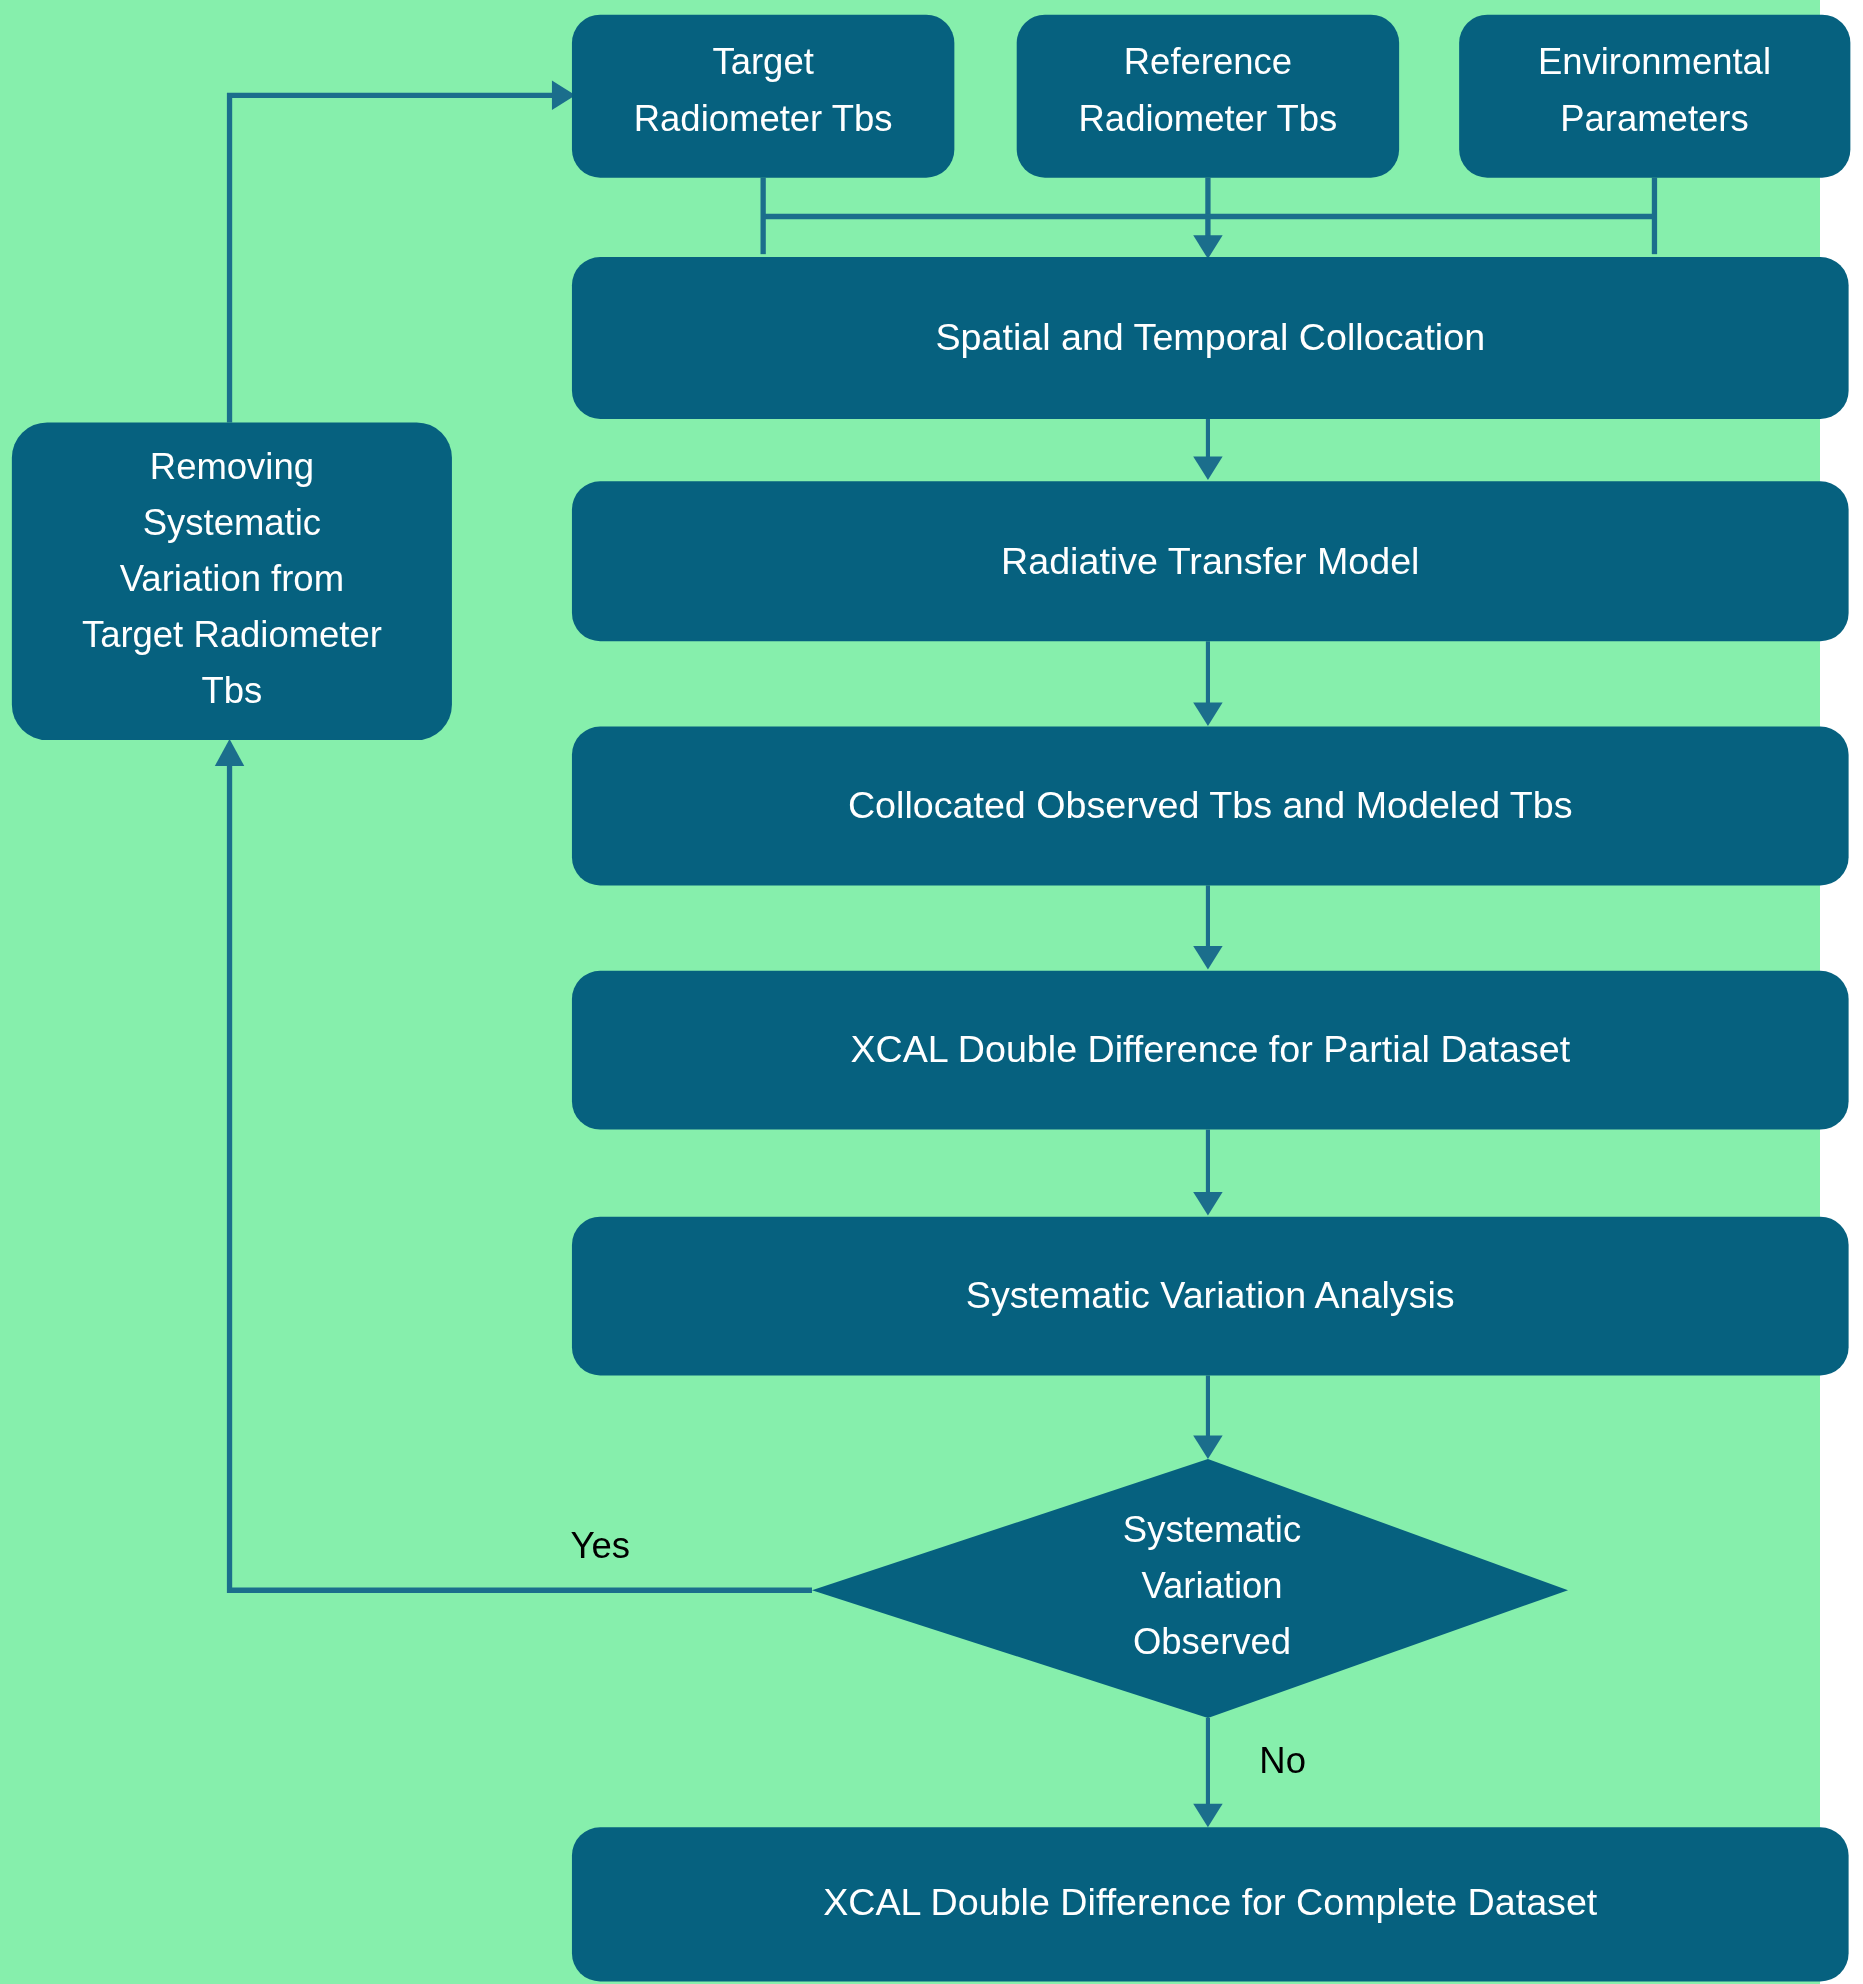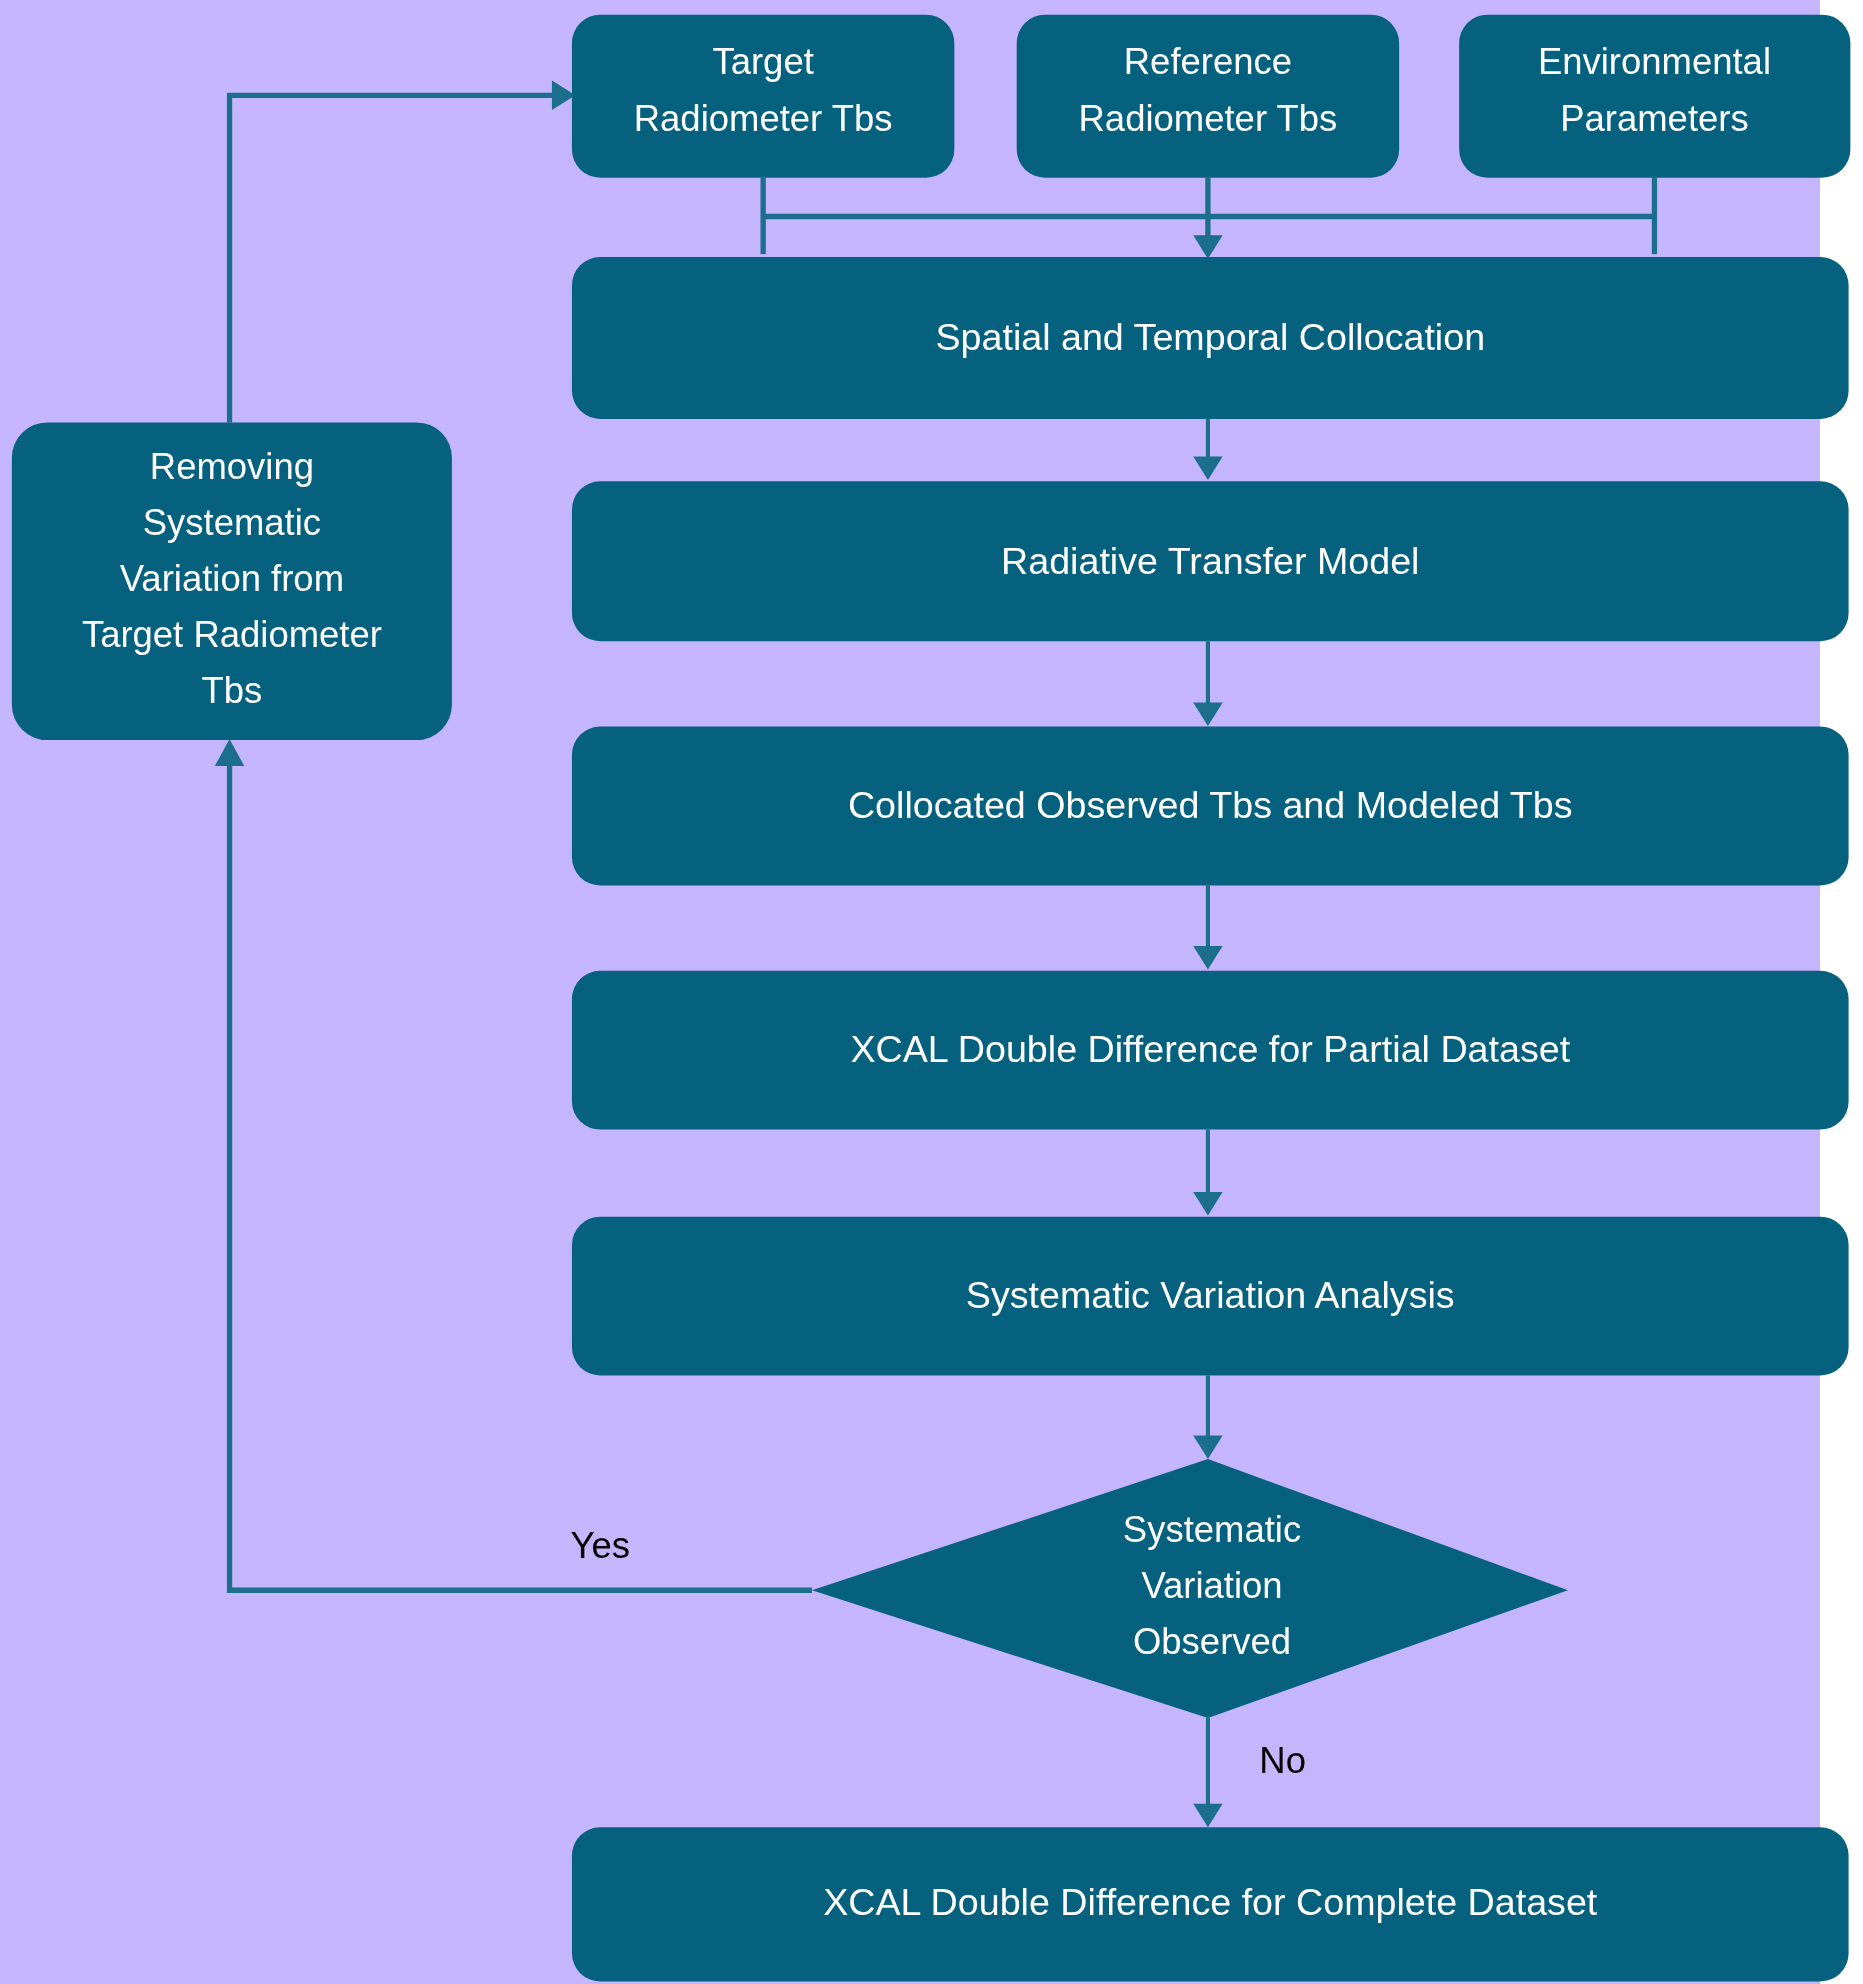--- a/index.html
+++ b/index.html
@@ -10,21 +10,21 @@
   body {
     width: 1864px;
     height: 1985px;
     font-family: "Liberation Sans", sans-serif;
     overflow: hidden;
   }
   #flowchart-root {
     position: relative;
     width: 1820px;
     height: 1985px;
-    background: #c4b5fd;
+    background: #86efac;
   }
   svg.canvas {
     position: absolute;
     top: 0;
     left: 0;
     width: 1864px;
     height: 1985px;
   }
   .node-text {
     fill: #ffffff;

